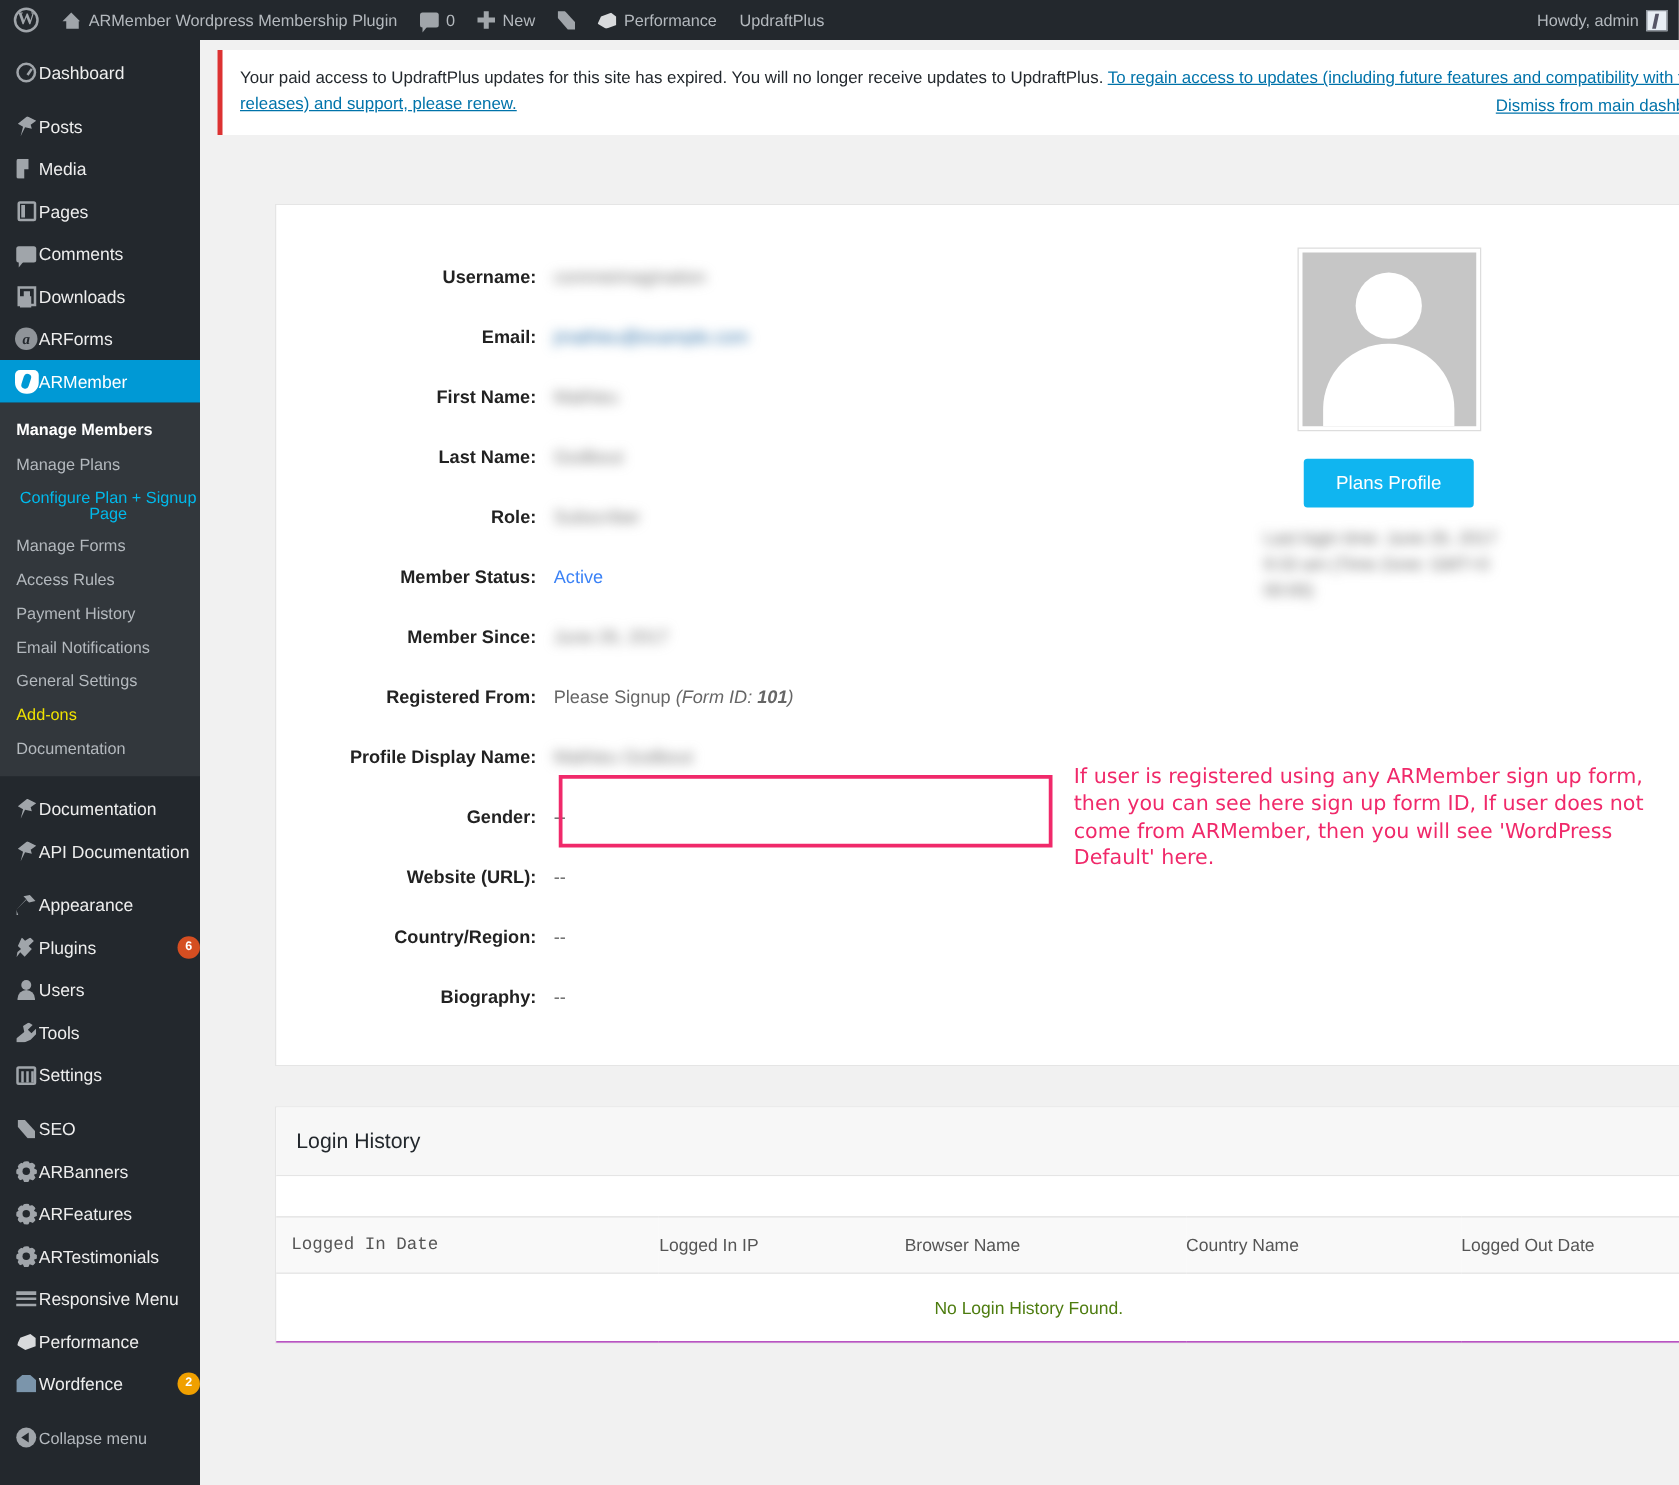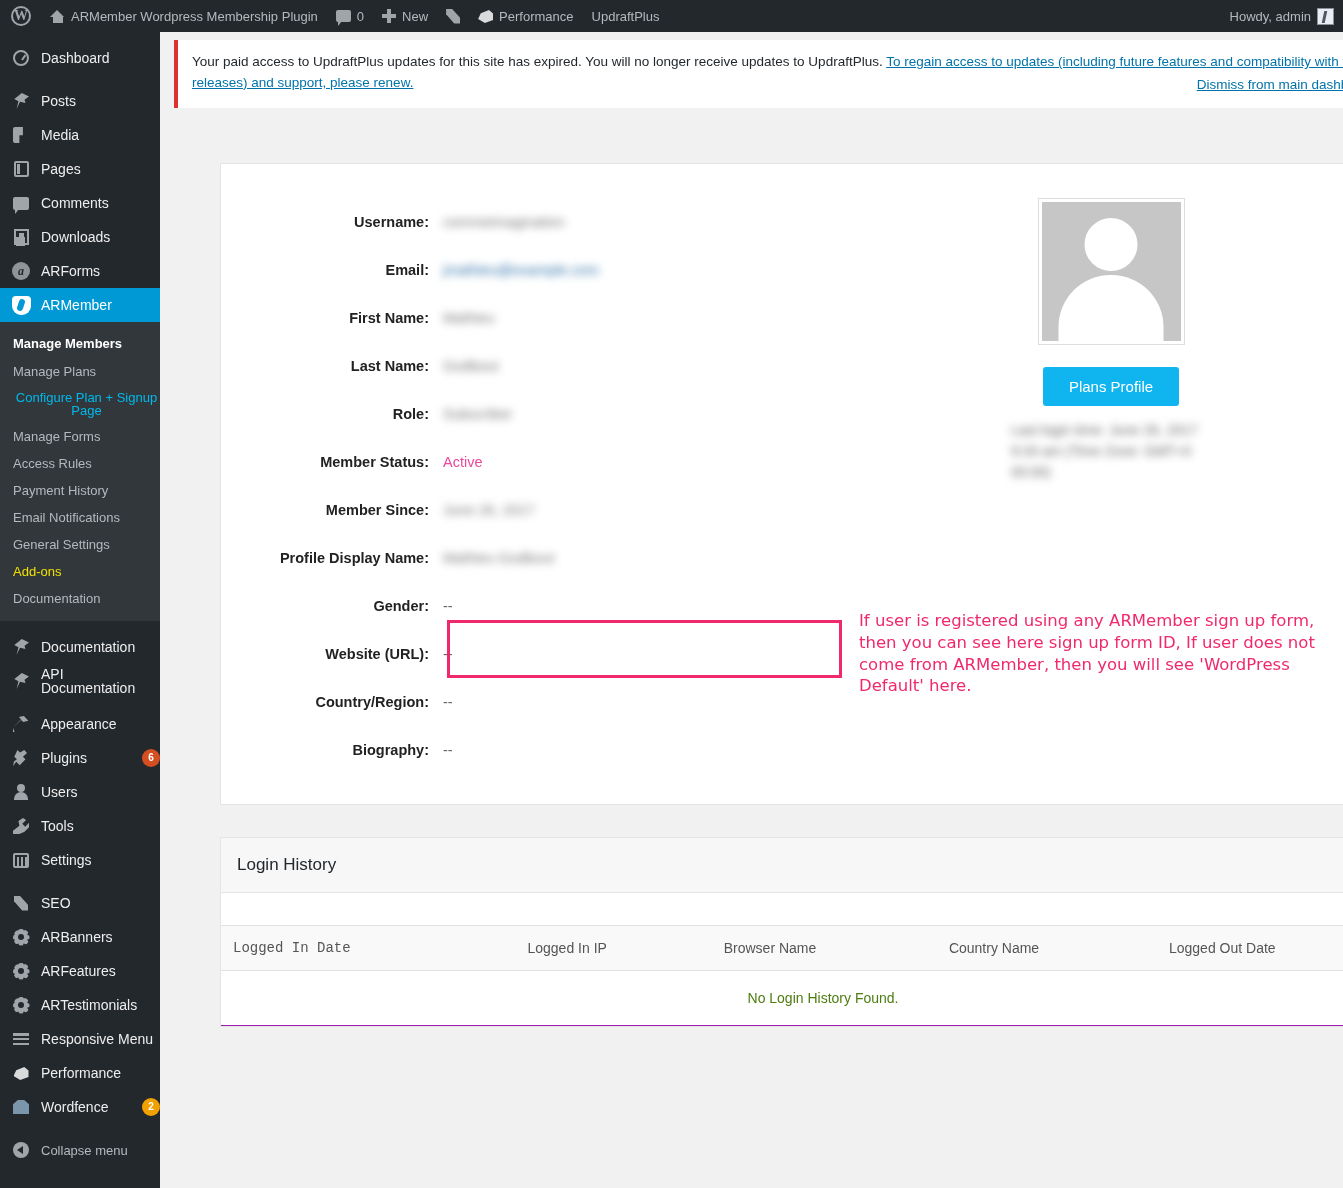--- a/index.html
+++ b/index.html
@@ -78,21 +78,21 @@
   }
 
   
   #sidebar {
     position: absolute; top: 32px; left: 0;
     width: 160px; height: 1156px;
     background: #23282d;
     font-size: 14px;
   }
   .menu-item {
-    display: flex; align-items: center; gap: 10px;
+    display: flex; align-items: center; 
     height: 34px; padding-left: 11px; color: #eee;
     line-height: 1;
   }
   .menu-item.sub { padding-left: 13px; height: 27px; font-size: 13px; color: #b4b9be; text-align: center; }
   .menu-item.sub.bold { font-weight: bold; color: #fff; height: 29px; }
   .menu-item.sub.current { color: #00b9eb; }
   .menu-item.sub.yellow { color: #f0e200; }
   .menu-item.sub.two-line { height: 38px; }
   .menu-item.active { background: #0099d5; color: #fff; position: relative; }
   .menu-item.active::after {
@@ -186,21 +186,21 @@
   .panel-body { display: flex; padding: 26px 0 30px 0; }
   .fields { width: 680px; padding-top: 8px; }
   .frow { display: flex; align-items: center; height: 48px; }
   .flabel {
     width: 222px; text-align: right; font-weight: bold;
     font-size: 14.5px; color: #222; padding-right: 14px;
   }
   .fvalue { font-size: 14.5px; color: #666; }
   .fvalue.blurred { filter: blur(4.5px); color: #777; user-select: none; }
   .fvalue.email { color: #2c6fa8; }
-  .fvalue.active { color: #ec4899; }
+  .fvalue.active { color: #3b82f6; }
   .fvalue .formid { font-style: italic; }
   .fvalue .formid b { font-weight: bold; }
 
   .highlight-box {
     position: absolute; border: 3px solid #f0296a;
     left: 287px; top: 588px; width: 395px; height: 58px;
     pointer-events: none;
   }
   .annotation {
     position: absolute; left: 699px; top: 578px; width: 470px;
@@ -519,20 +519,30 @@
         </div>
         <div class="frow">
           <div class="flabel">Member Status:</div>
           <div class="fvalue active">Active</div>
         </div>
         <div class="frow">
           <div class="flabel">Member Since:</div>
           <div class="fvalue blurred">June 26, 2017</div>
         </div>
 
+        <div class="frow">
+          <div class="flabel">Registered From:</div>
+          <div class="fvalue">
+            <span>Please Signup</span>
+            <span class="formid">
+              <span>(Form ID:</span>
+              <b>101</b><span>)</span>
+            </span>
+          </div>
+        </div>
 
         <div class="frow">
           <div class="flabel">Profile Display Name:</div>
           <div class="fvalue blurred">Mathieu Godbout</div>
         </div>
         <div class="frow">
           <div class="flabel">Gender:</div>
           <div class="fvalue">--</div>
         </div>
         <div class="frow">

